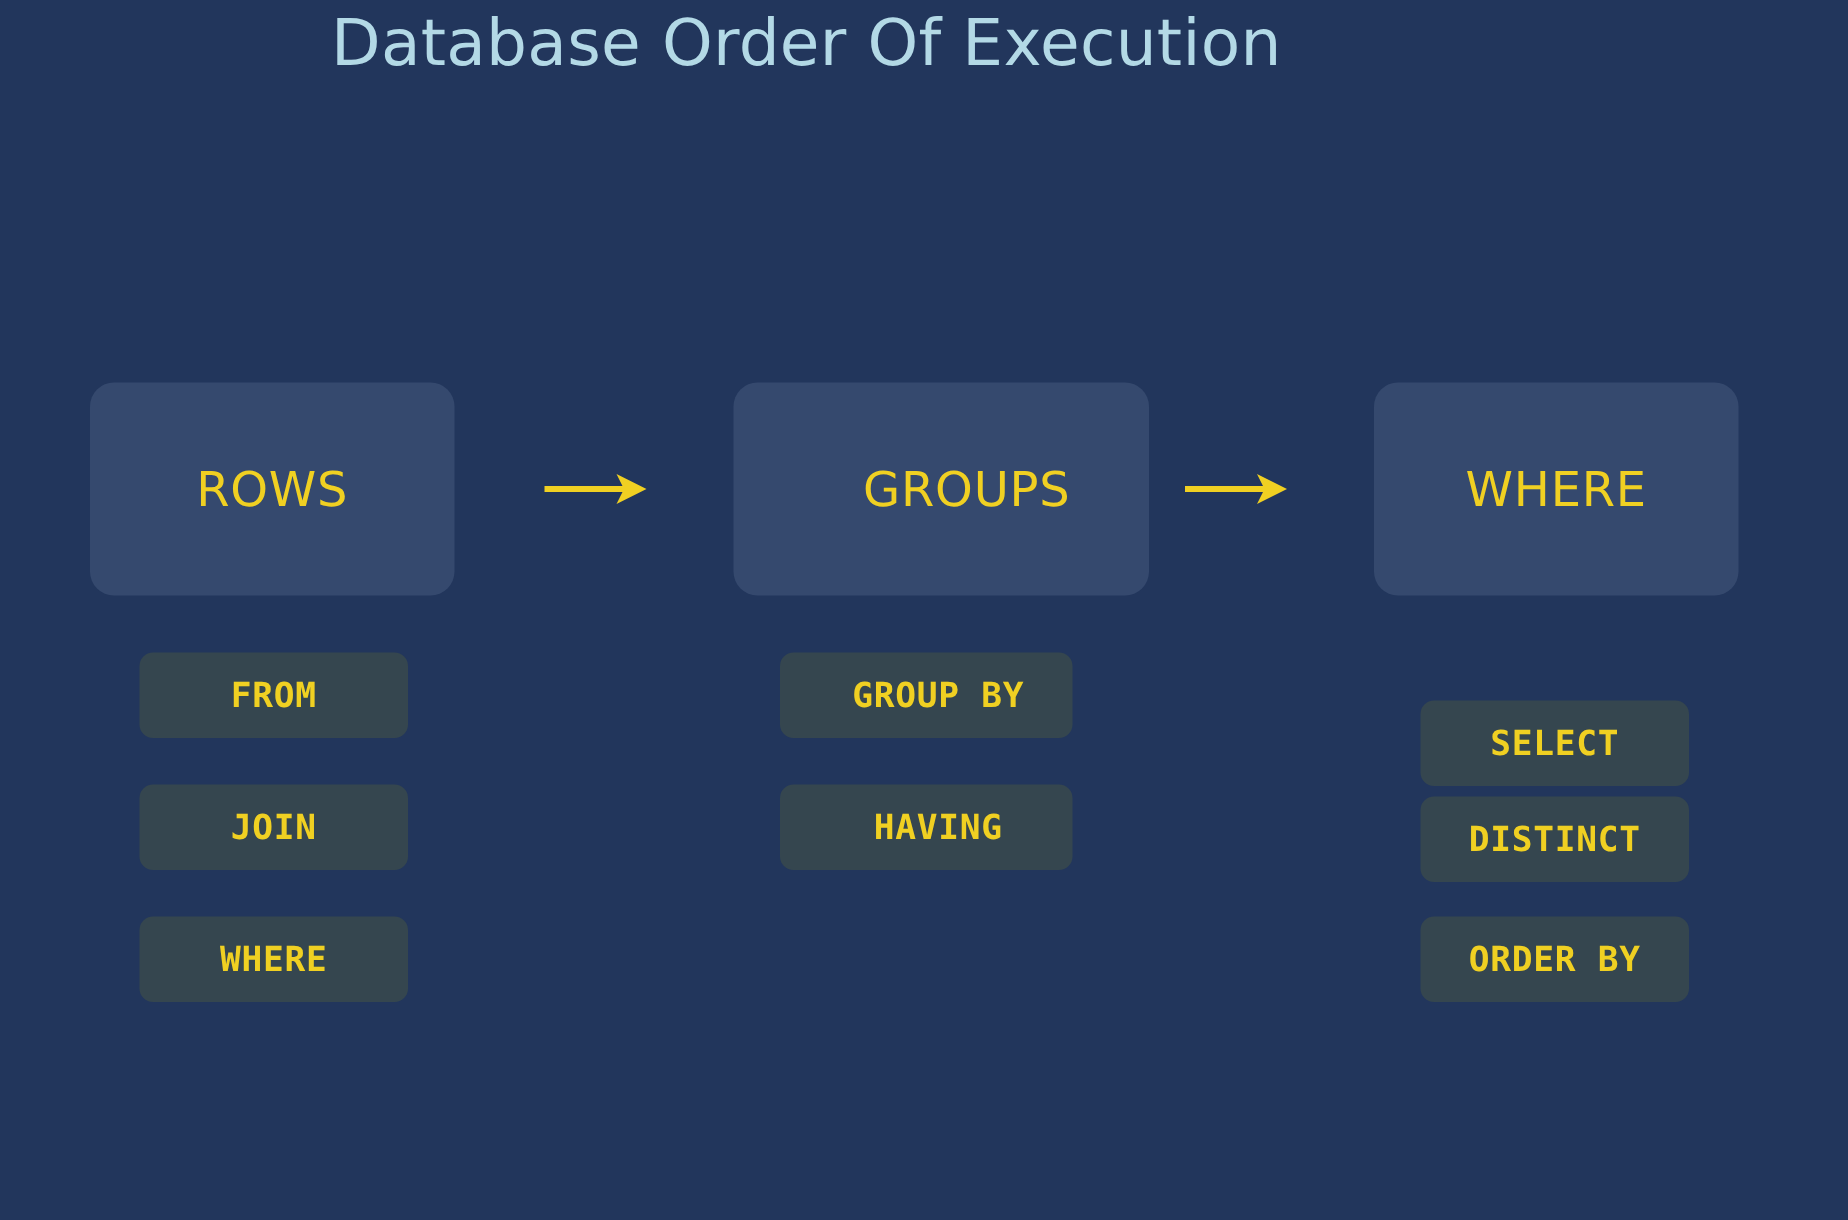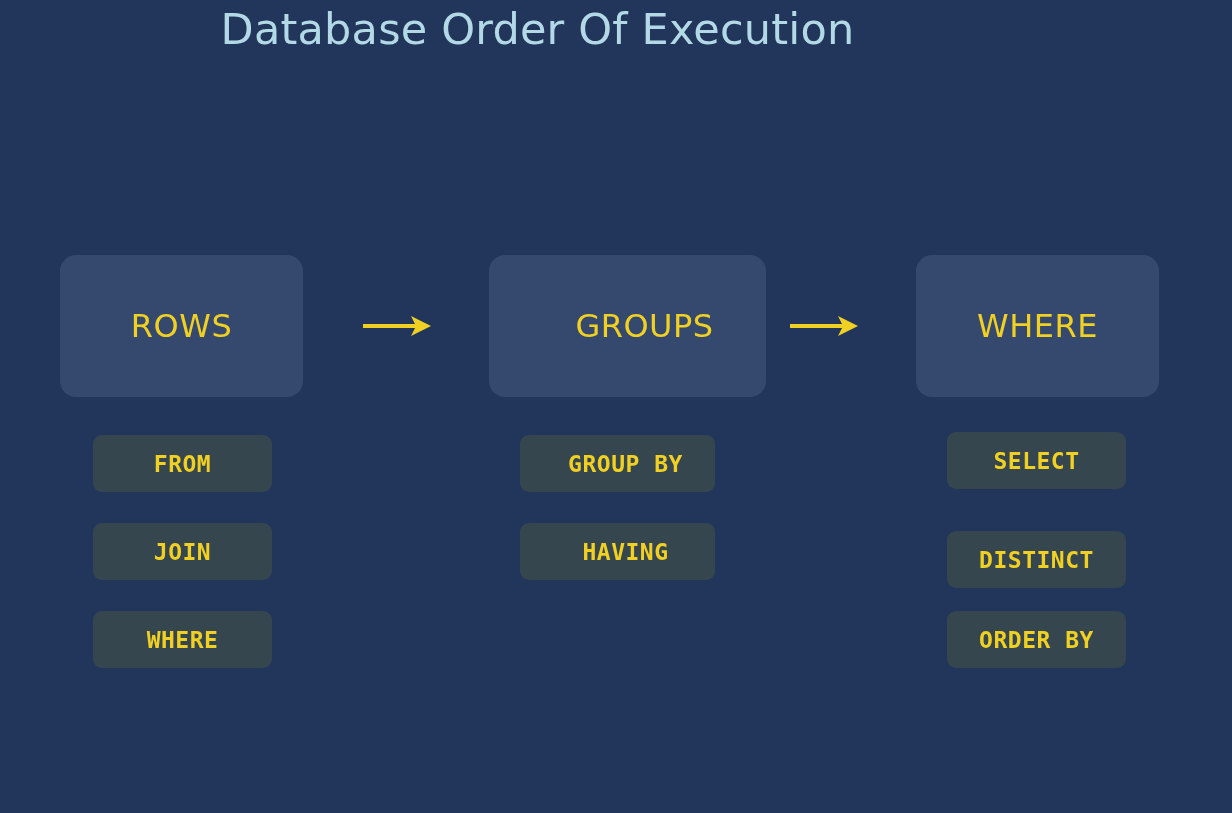--- a/index.html
+++ b/index.html
@@ -137,21 +137,21 @@
     <span class="chip-label">WHERE</span>
   </div>
 
   <div class="chip col-groups" style="top:435px">
     <span class="chip-label">GROUP BY</span>
   </div>
   <div class="chip col-groups" style="top:523px">
     <span class="chip-label">HAVING</span>
   </div>
 
-  <div class="chip col-result" style="top:432px">
+  <div class="chip col-result" style="top:467px">
     <span class="chip-label">SELECT</span>
   </div>
   <div class="chip col-result" style="top:531px">
     <span class="chip-label">DISTINCT</span>
   </div>
   <div class="chip col-result" style="top:611px">
     <span class="chip-label">ORDER BY</span>
   </div>
 
 </div>

